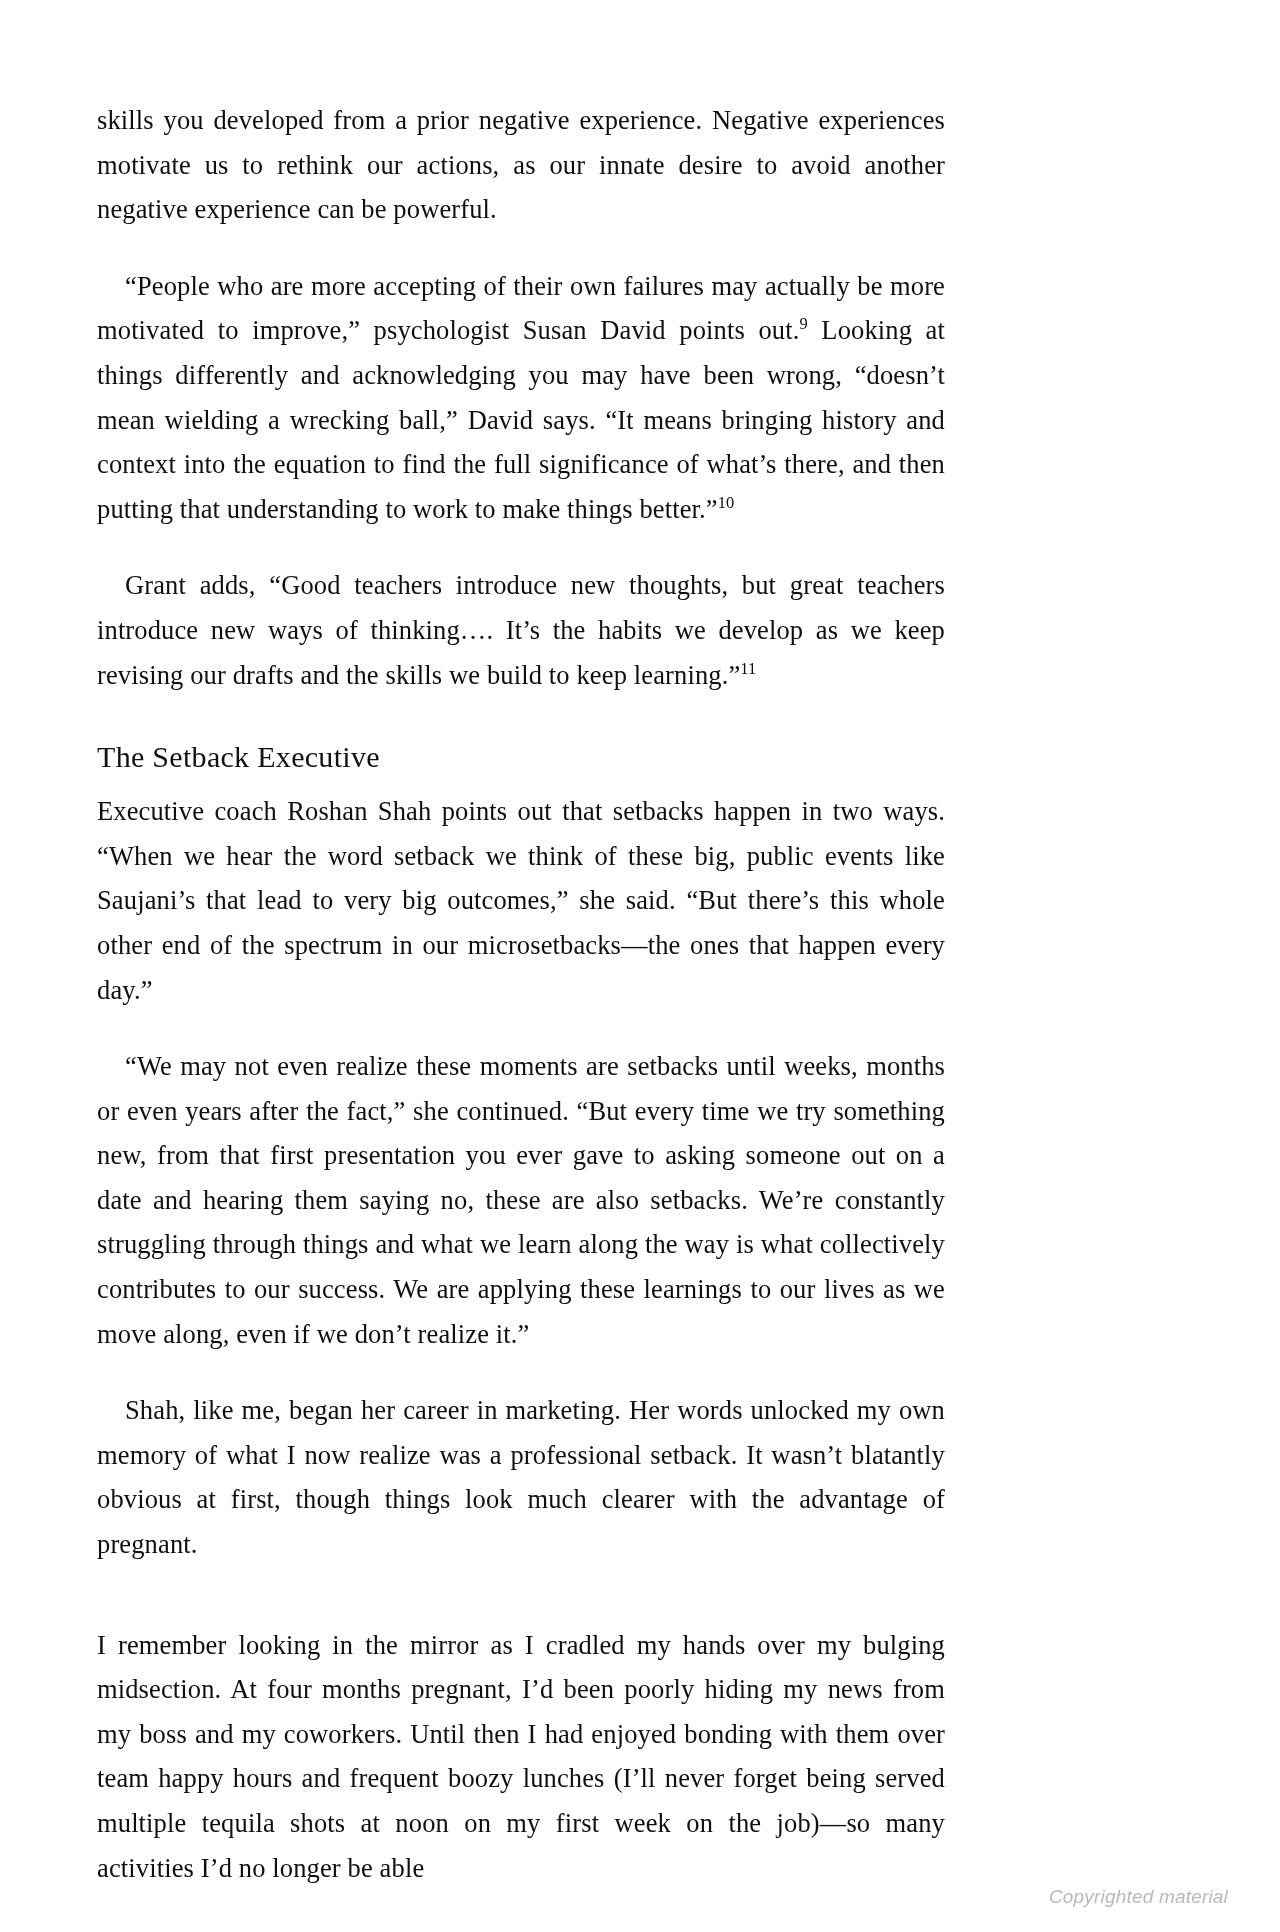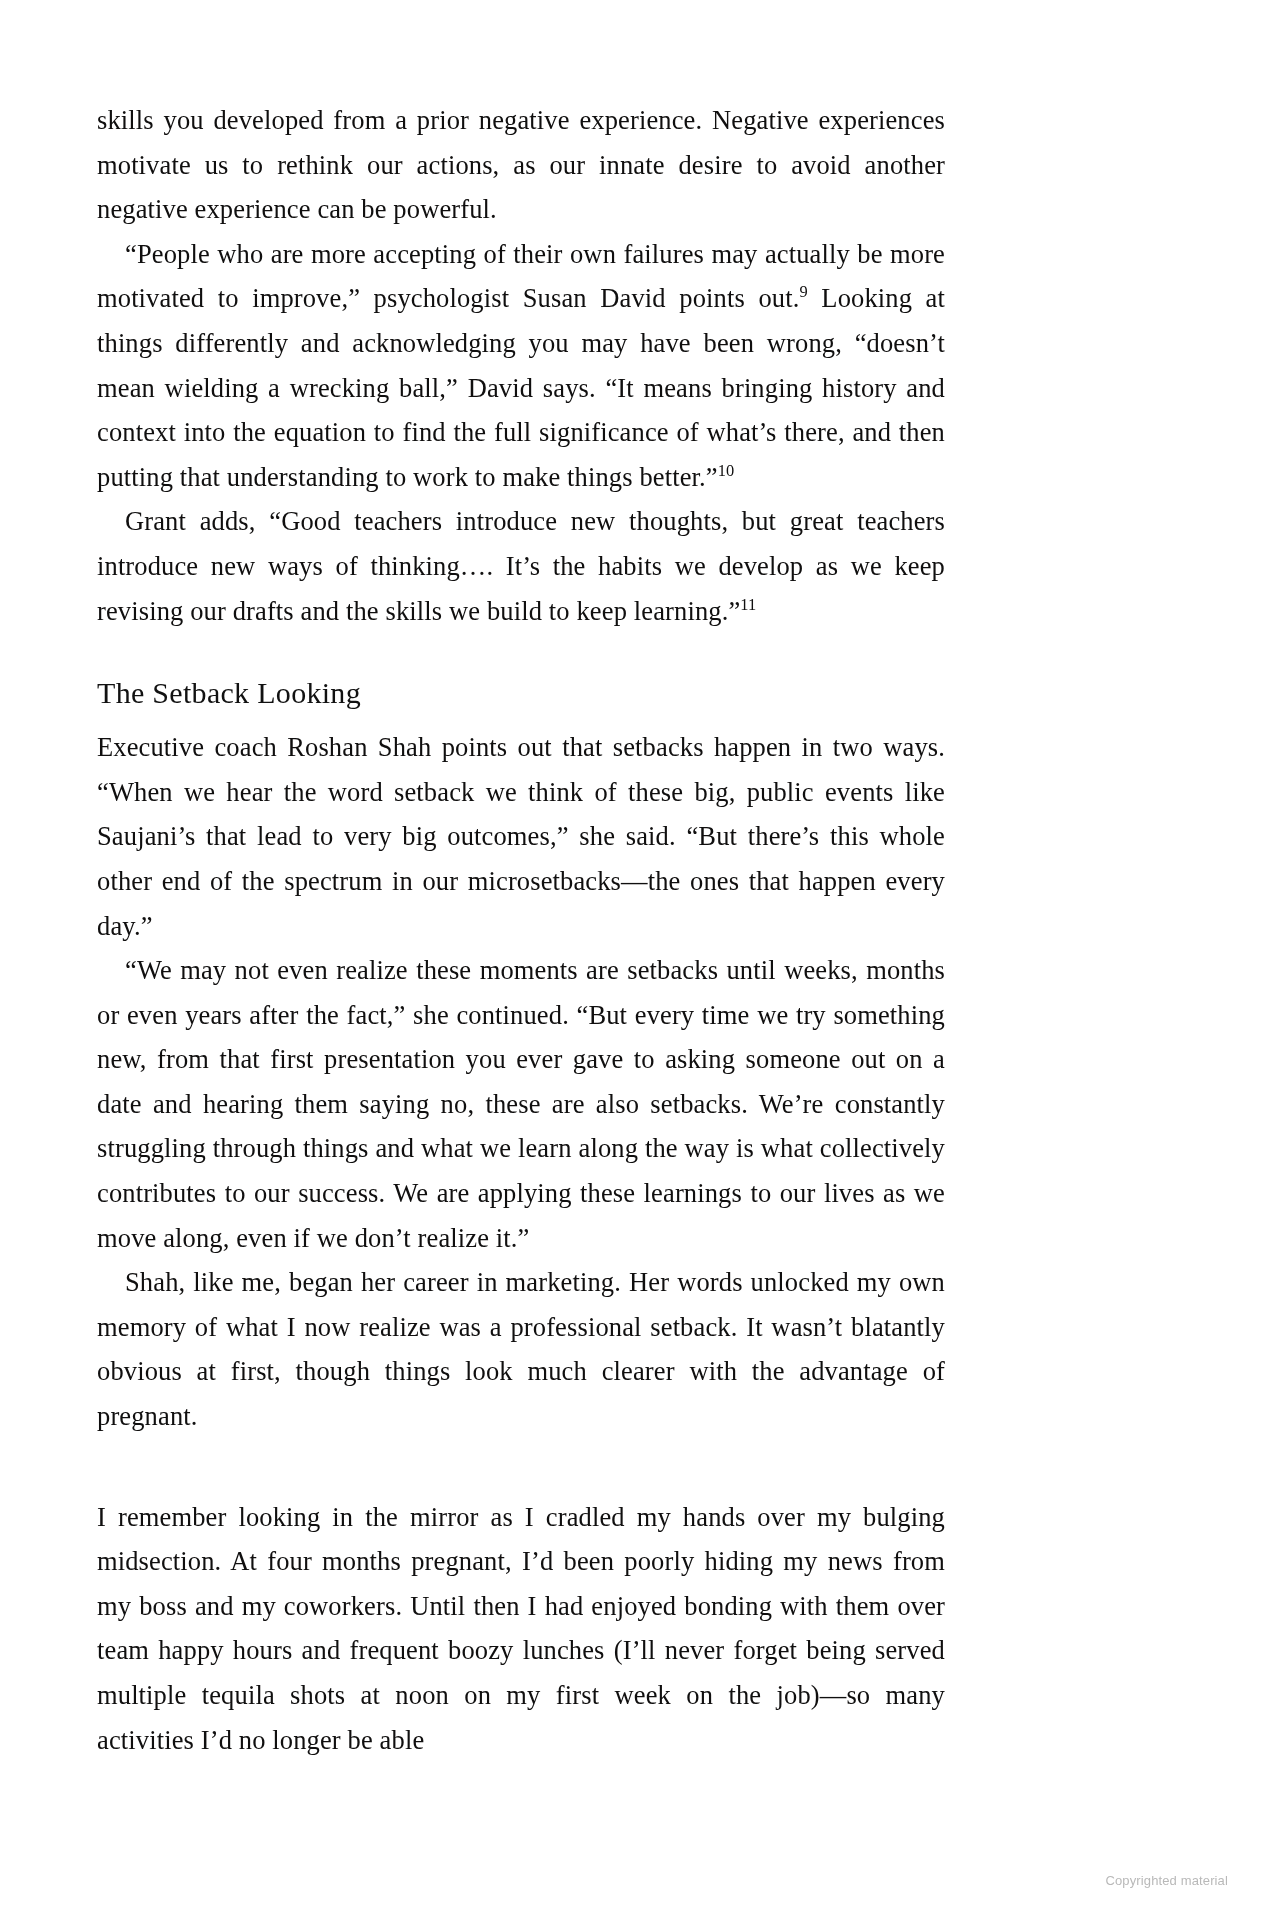--- a/index.html
+++ b/index.html
@@ -34,20 +34,21 @@
     text-align: justify;
     text-justify: inter-word;
     font-size: 26.5px;
     line-height: 44.6px;
     color: #100f0f;
     letter-spacing: 0.005em;
     -webkit-font-smoothing: antialiased;
   }
   p.indent {
     text-indent: 28px;
+    margin-top: 32px;
   }
   h2.section-heading {
     margin: 0;
     font-size: 30px;
     line-height: 40px;
     font-weight: 400;
     color: #111111;
     letter-spacing: 0.01em;
     font-family: "Liberation Serif", "DejaVu Serif", serif;
   }
@@ -60,44 +61,45 @@
     vertical-align: super;
   }
   .sup-spaced {
     font-size: 0.62em;
     line-height: 0;
     vertical-align: super;
   }
   .copyright-mark {
     position: absolute;
     right: 52px;
-    bottom: 44px;
+    bottom: 24px;
     font-family: "Liberation Sans", "DejaVu Sans", sans-serif;
-    font-size: 13px;
+    font-size: 19px;
     letter-spacing: 0.01em;
     color: #b9b9b9;
     white-space: nowrap;
+    font-style: italic;
   }
 </style>
 </head>
 <body>
 
 <div class="page">
   <div class="content">
 
     <p class="body-par">skills you developed from a prior negative experience. Negative experiences motivate us to rethink our actions, as our innate desire to avoid another negative experience can be powerful.</p>
 
     <p class="body-par indent"><span>“People who are more accepting of their own failures may actually be more motivated to improve,” psychologist Susan David points out.</span><span class="sup-spaced">9</span> <span>Looking at things differently and acknowledging you may have been wrong, “doesn’t mean wielding a wrecking ball,” David says. “It means bringing history and context into the equation to find the full significance of what’s there, and then putting that understanding to work to make things better.”</span><sup>10</sup></p>
 
     <p class="body-par indent"><span>Grant adds, “Good teachers introduce new thoughts, but great teachers introduce new ways of thinking…. It’s the habits we develop as we keep revising our drafts and the skills we build to keep learning.”</span><sup>11</sup></p>
 
 
     <div class="gap-before-heading"></div>
 
-    <h2 class="section-heading">The Setback Looking</h2>
+    <h2 class="section-heading">The Setback Executive</h2>
 
     <div class="gap-after-heading"></div>
 
     <p class="body-par">Executive coach Roshan Shah points out that setbacks happen in two ways. “When we hear the word setback we think of these big, public events like Saujani’s that lead to very big outcomes,” she said. “But there’s this whole other end of the spectrum in our microsetbacks—the ones that happen every day.”</p>
 
     <p class="body-par indent">“We may not even realize these moments are setbacks until weeks, months or even years after the fact,” she continued. “But every time we try something new, from that first presentation you ever gave to asking someone out on a date and hearing them saying no, these are also setbacks. We’re constantly struggling through things and what we learn along the way is what collectively contributes to our success. We are applying these learnings to our lives as we move along, even if we don’t realize it.”</p>
 
     <p class="body-par indent">Shah, like me, began her career in marketing. Her words unlocked my own memory of what I now realize was a professional setback. It wasn’t blatantly obvious at first, though things look much clearer with the advantage of pregnant.</p>
 
     <div class="gap-before-heading-2"></div>

